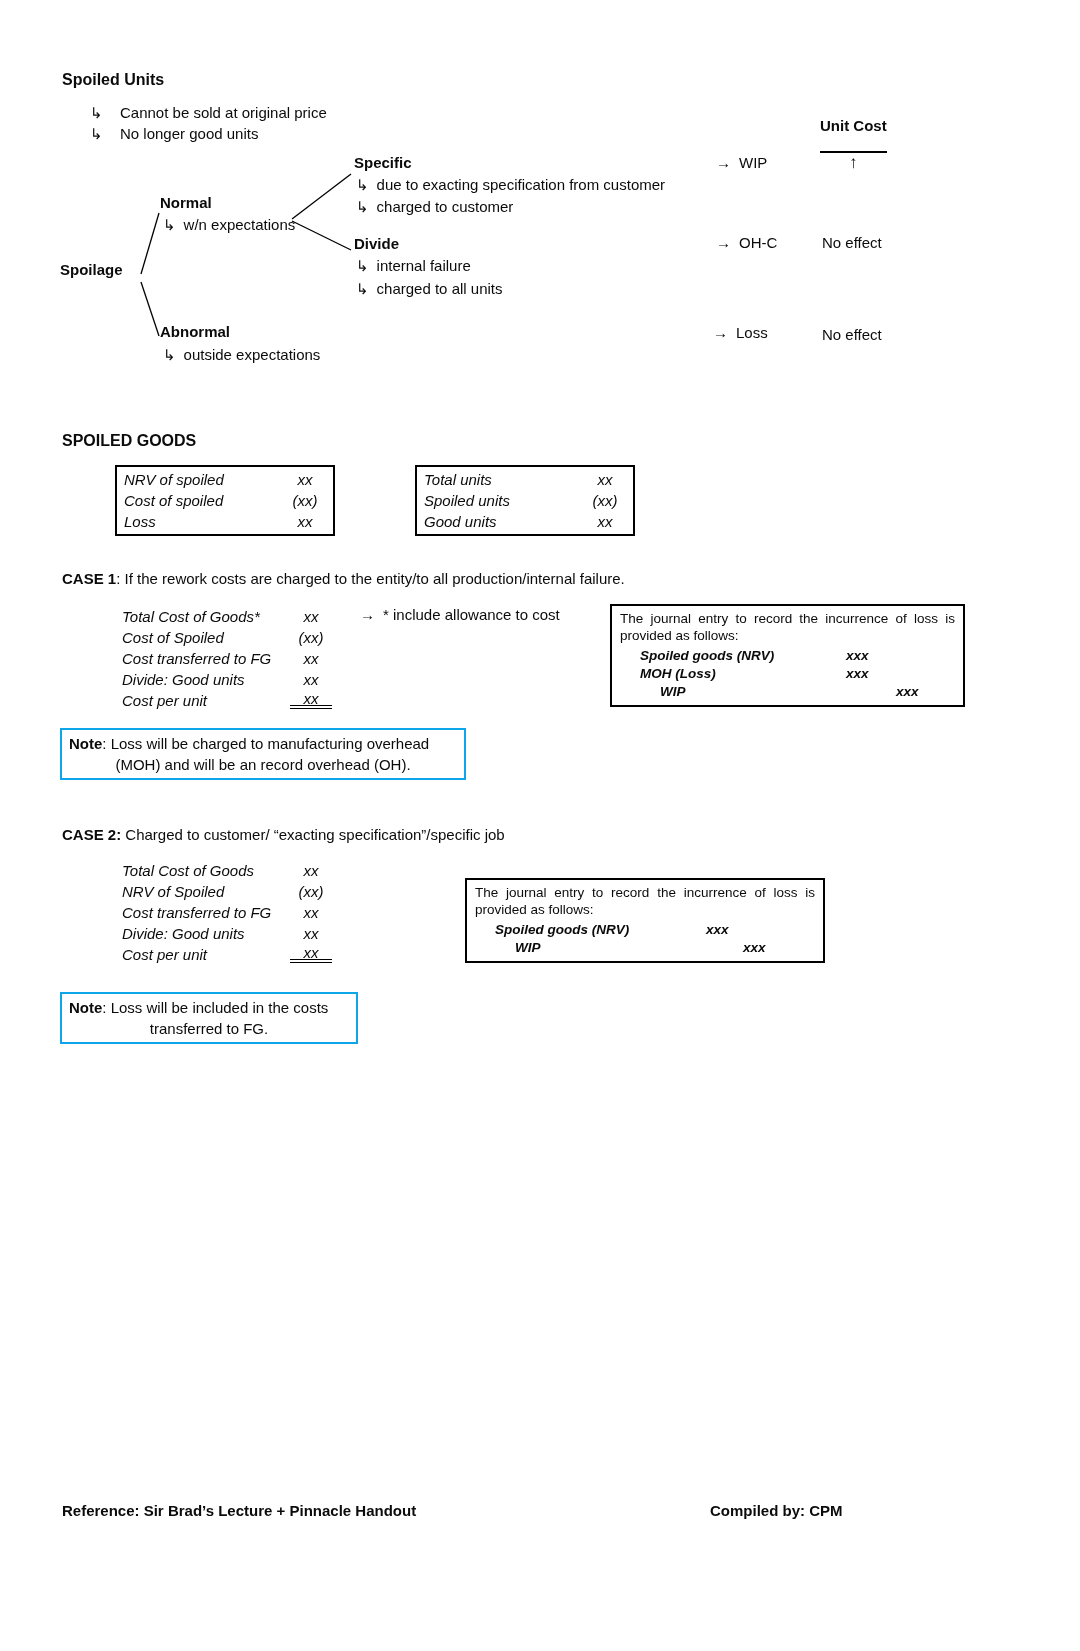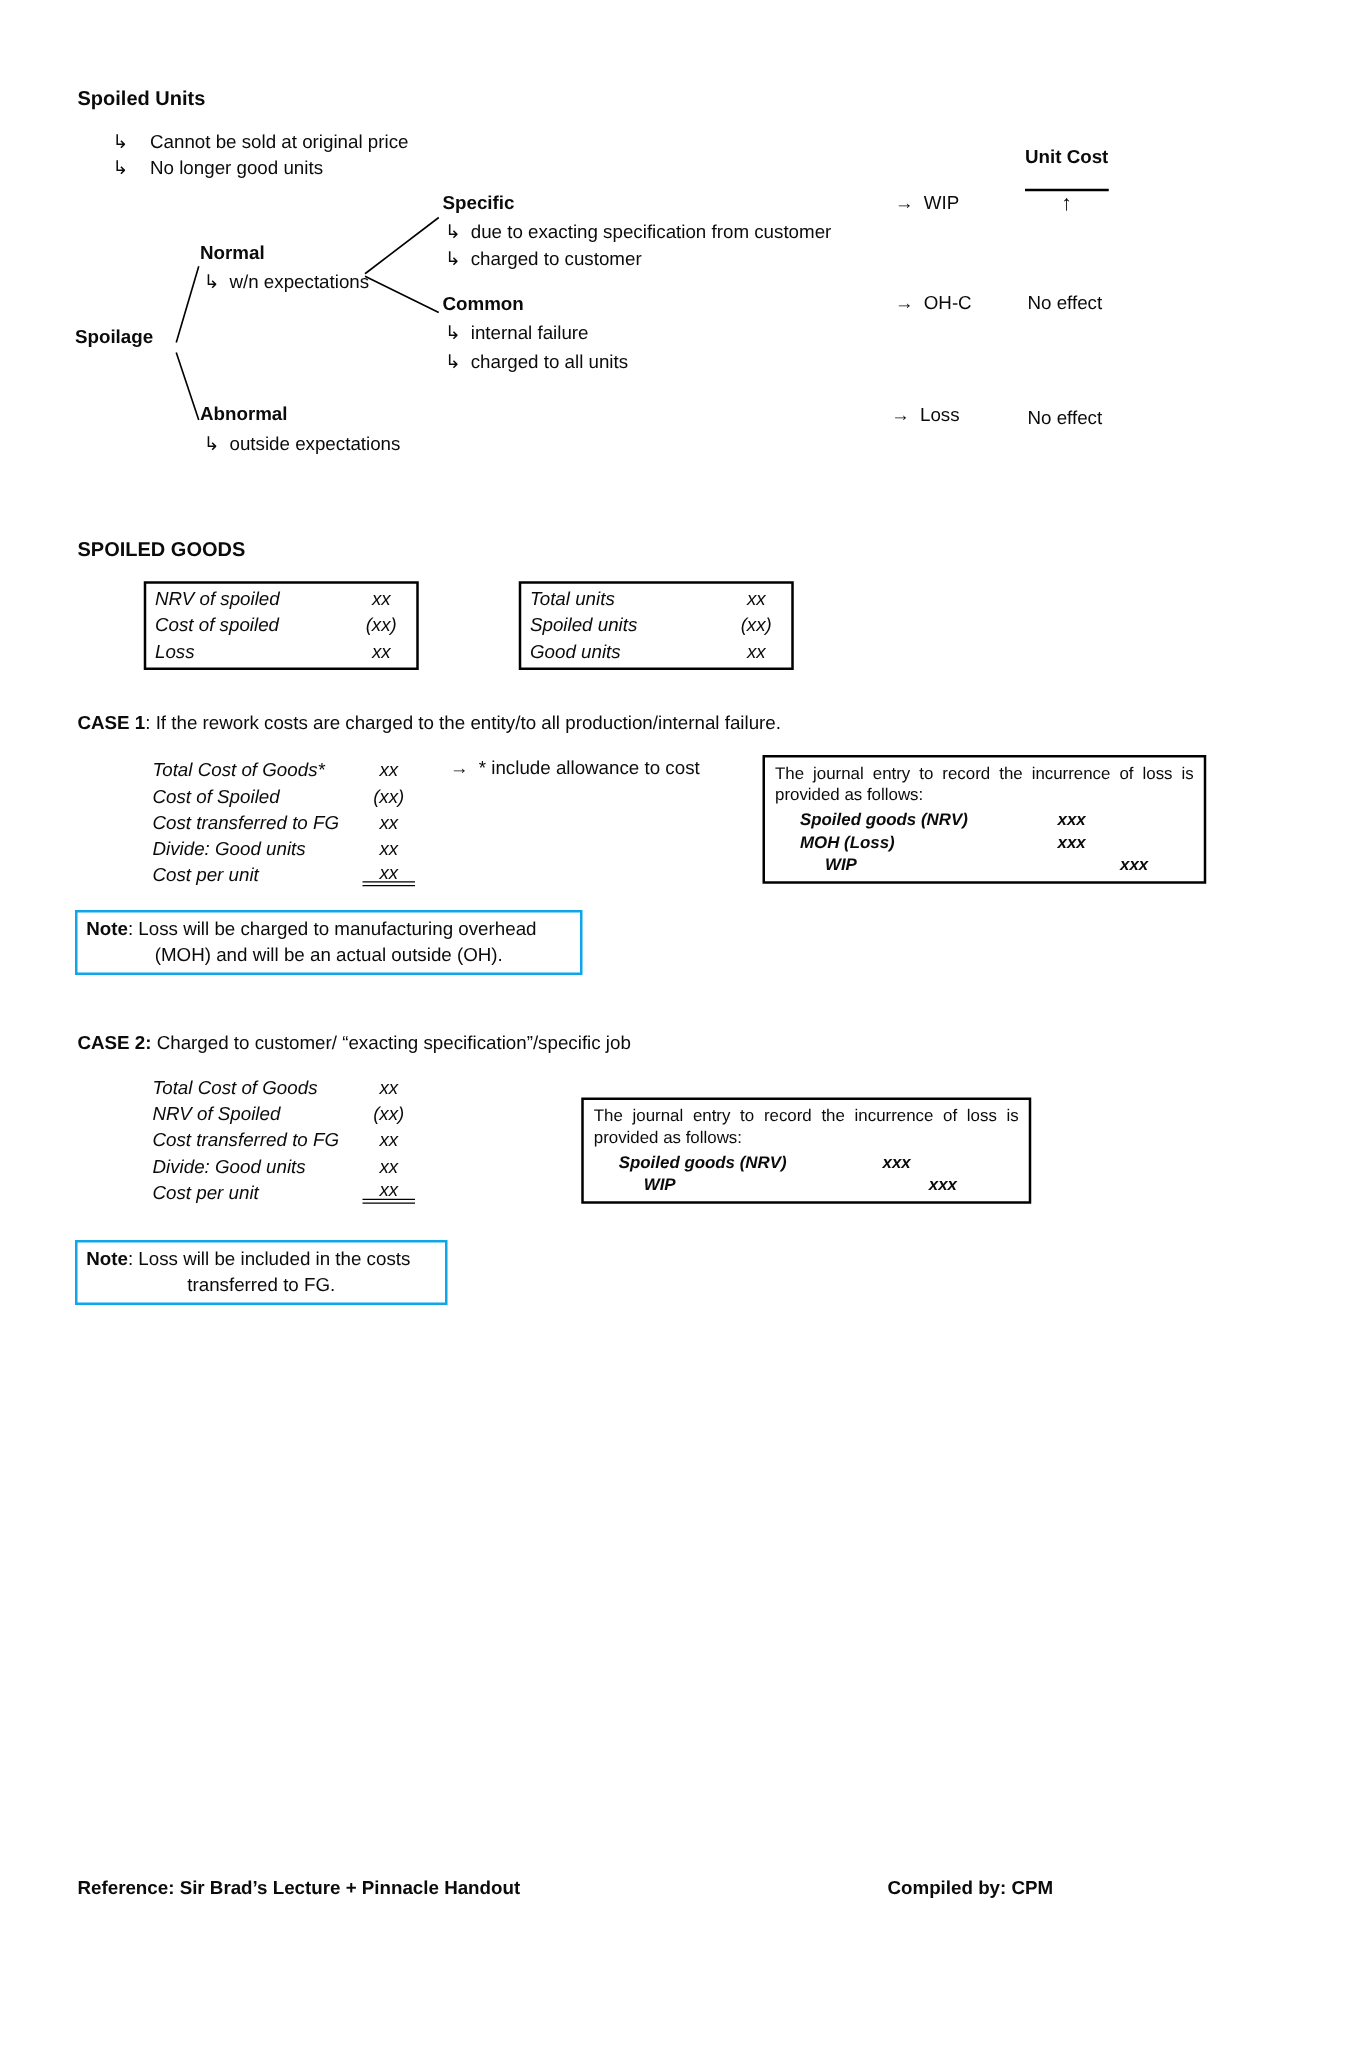--- a/index.html
+++ b/index.html
@@ -77,21 +77,21 @@
     <span class="hook">↳</span>
     <span>charged to customer</span>
   </div>
 
   <div class="tl" style="left:160px; top:178px;">Normal</div>
   <div class="tn row" style="left:163px; top:200px;">
     <span class="hook">↳</span>
     <span>w/n expectations</span>
   </div>
 
-  <div class="tl" style="left:354px; top:219px;">Common</div>
+  <div class="tl" style="left:354px; top:219px;">Divide</div>
   <div class="tn row" style="left:356px; top:241px;">
     <span class="hook">↳</span>
     <span>internal failure</span>
   </div>
   <div class="tn row" style="left:356px; top:264px;">
     <span class="hook">↳</span>
     <span>charged to all units</span>
   </div>
 
   <div class="tl" style="left:60px; top:245px;">Spoilage</div>
@@ -202,21 +202,21 @@
         <span class="j-debit"></span>
         <span class="j-credit">xxx</span>
       </div>
     </div>
   </div>
 
   <div class="notebox" style="left:60px; top:712px; width:406px;">
     <div>
       <span class="b">Note</span><span>: Loss will be charged to manufacturing overhead</span>
     </div>
-    <div class="line2">(MOH) and will be an actual outside (OH).</div>
+    <div class="line2">(MOH) and will be an record overhead (OH).</div>
   </div>
 
   <div class="case-head" style="left:62px; top:810px;">
     <span class="b">CASE 2:</span><span> Charged to customer/ “exacting specification”/specific job</span>
   </div>
 
   <div class="comp" style="left:122px; top:844px;">
     <div class="comp-row">
       <span class="lbl">Total Cost of Goods</span>
       <span class="amt">xx</span>

